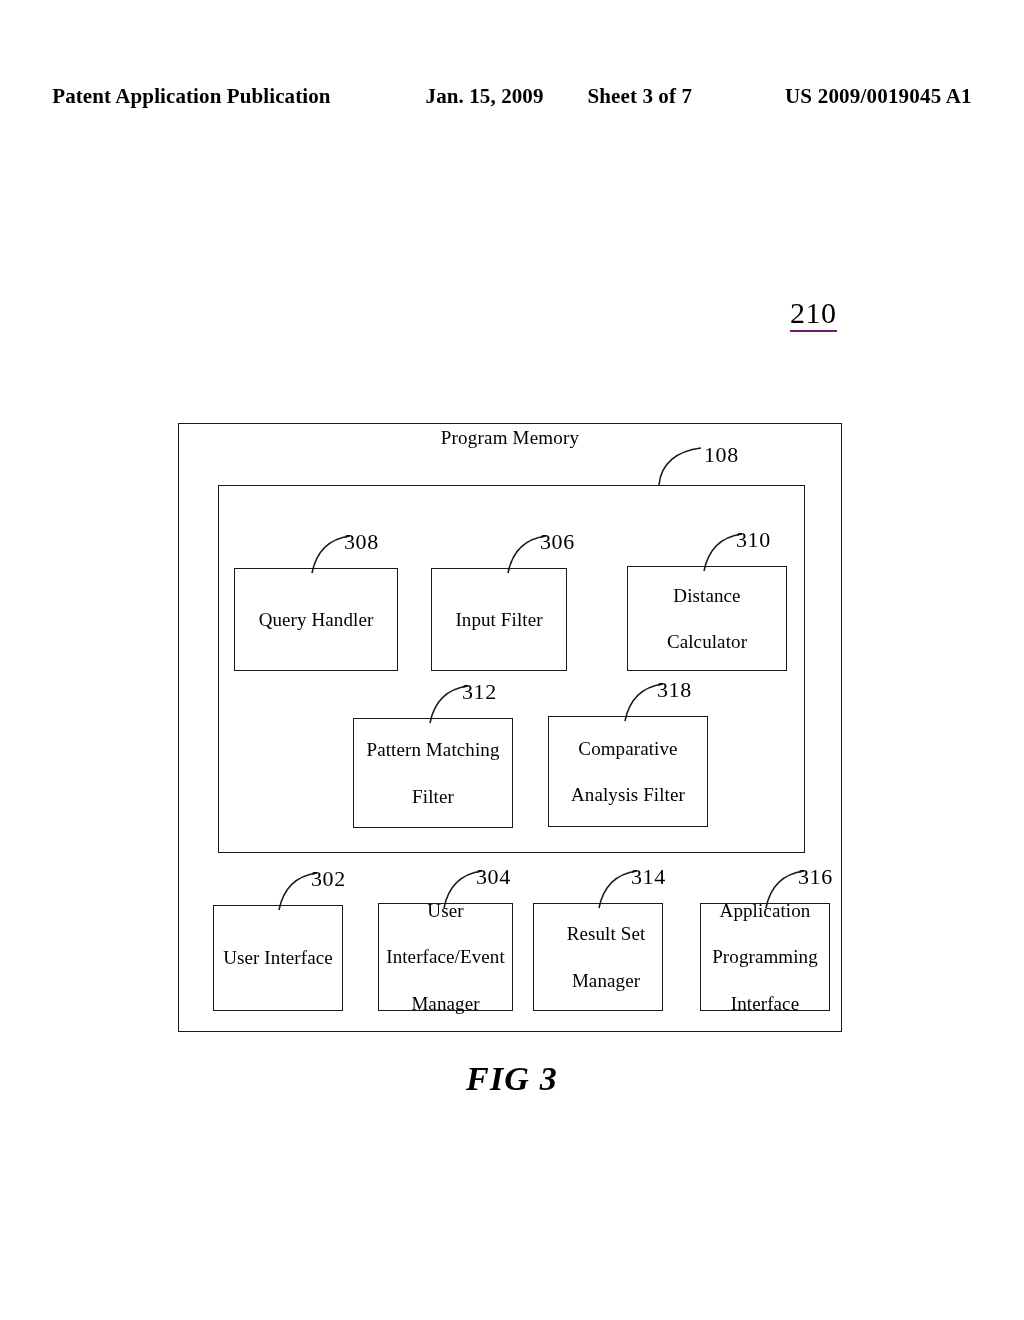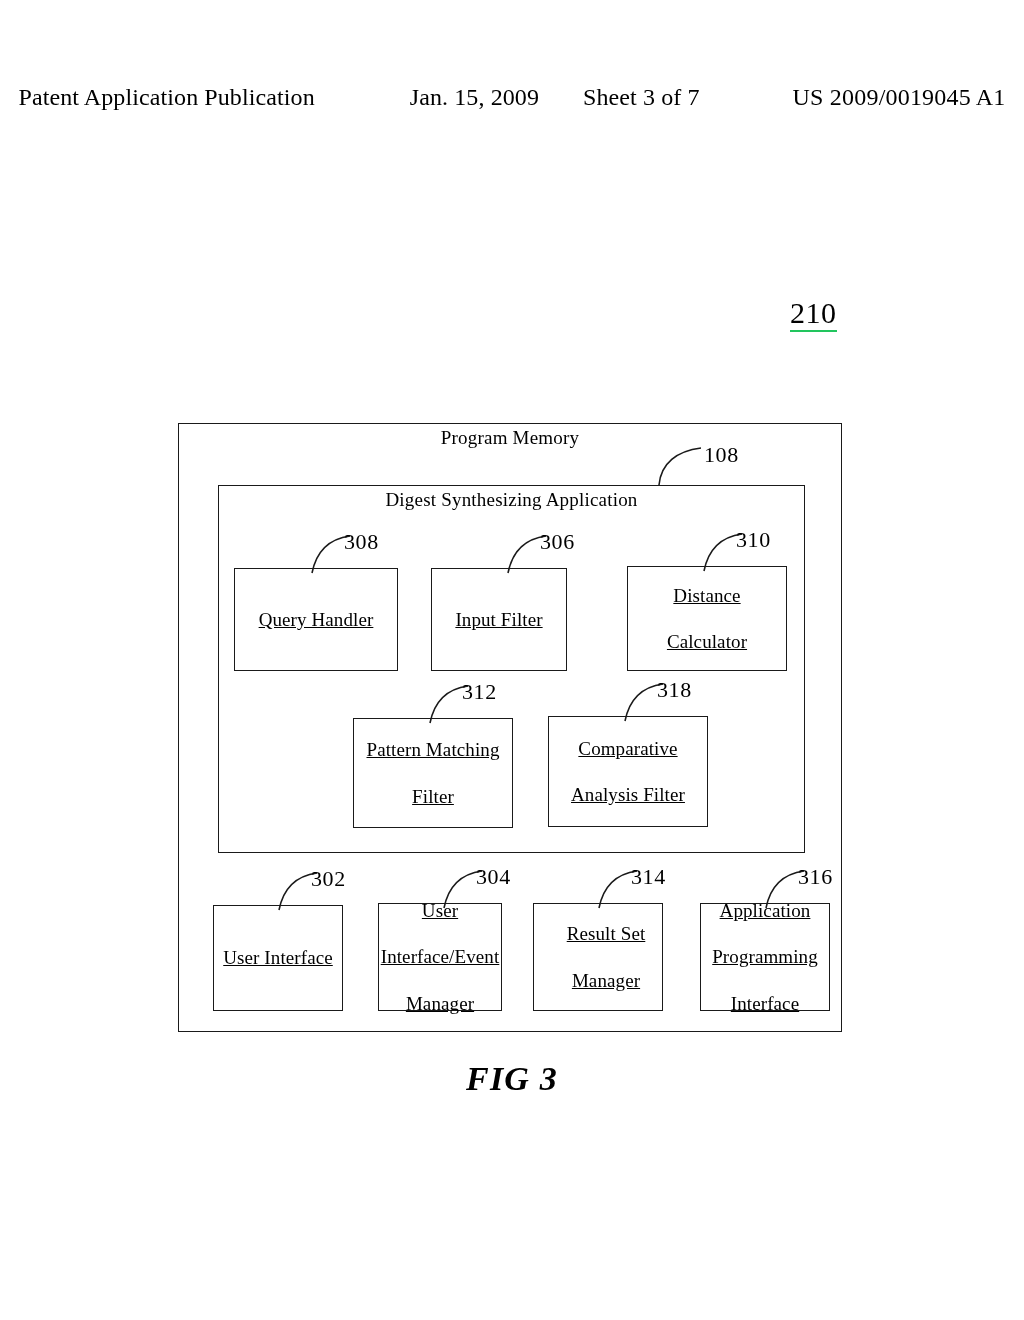--- a/index.html
+++ b/index.html
@@ -18,38 +18,38 @@
 
   
   .page-header {
     position: absolute;
     left: 0;
     top: 84px;
     width: 1024px;
     display: flex;
     justify-content: center;
     align-items: baseline;
-    font-weight: normal;
-    font-size: 24px;
+    font-weight: bold;
+    font-size: 21px;
     letter-spacing: 0.1px;
     gap: 35px;
   }
   .page-header .hdr-pub { margin-right: 44px; }
   .page-header .hdr-date { margin-right: 9px; margin-left: 16px; }
   .page-header .hdr-sheet { margin-right: 58px; }
   .page-header .hdr-patno { letter-spacing: 0.2px; }
 
   
   .fig-ref-210 {
     position: absolute;
     left: 790px;
     top: 297px;
     font-size: 30px;
     letter-spacing: 0.5px;
-    border-bottom: 2px solid #22c55e;
+    border-bottom: 2px solid #701a75;
     padding-bottom: 1px;
     line-height: 1.05;
   }
 
   
   .diagram {
     position: absolute;
     left: 0;
     top: 0;
     width: 1024px;
@@ -102,34 +102,33 @@
     border: 1.5px solid #1a1a1a;
     box-sizing: border-box;
     display: flex;
     align-items: center;
     justify-content: center;
     text-align: center;
     font-size: 19px;
     line-height: 1.22;
     letter-spacing: 0.1px;
     background: transparent;
-    text-decoration: underline;
   }
   .comp-box span { display: block; padding: 0 4px; }
 
   
   .box-308 { left: 234px; top: 568px; width: 164px; height: 103px; }
   .box-306 { left: 431px; top: 568px; width: 136px; height: 103px; }
   .box-310 { left: 627px; top: 566px; width: 160px; height: 105px; }
   
   .box-312 { left: 353px; top: 718px; width: 160px; height: 110px; }
   .box-318 { left: 548px; top: 716px; width: 160px; height: 111px; }
   
   .box-302 { left: 213px; top: 905px; width: 130px; height: 106px; }
-  .box-304 { left: 378px; top: 903px; width: 124px; height: 108px; }
+  .box-304 { left: 378px; top: 903px; width: 135px; height: 108px; }
   .box-314 { left: 533px; top: 903px; width: 130px; height: 108px; padding-left: 16px; }
   .box-316 { left: 700px; top: 903px; width: 130px; height: 108px; }
 
   
   .callout {
     position: absolute;
     width: 86px;
     height: 46px;
   }
   .callout .num {
@@ -205,21 +204,20 @@
 </div>
 
 <div class="fig-ref-210">210</div>
 
 <div class="diagram">
 
   <div class="outer-box"></div>
   <div class="container-title title-program-memory">Program Memory</div>
 
   <div class="inner-box"></div>
-  <div class="container-title title-digest-app">Digest Synthesizing Application</div>
 
   <div class="callout-108">
     <svg width="120" height="46" viewBox="0 0 120 46" aria-hidden="true">
       <path d="M 2 42 C 4 20, 20 8, 44 5"></path>
     </svg>
     <span class="num">108</span>
   </div>
 
   <div class="comp-box box-308">
     <span>Query Handler</span>

